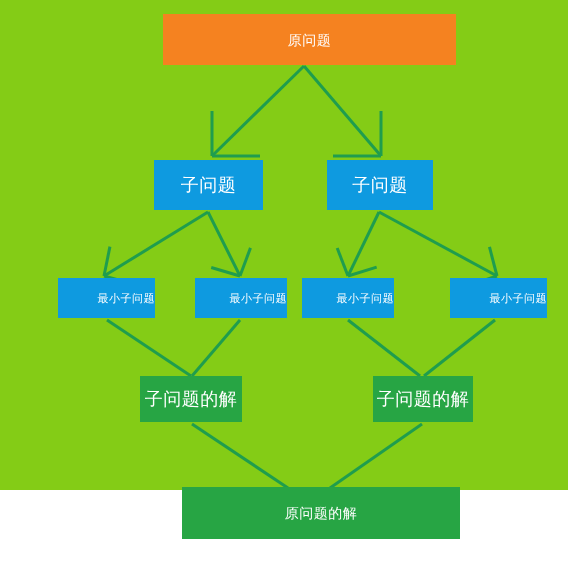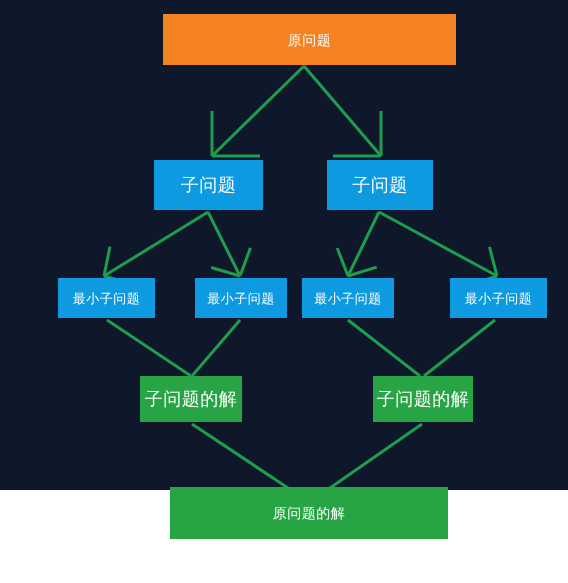--- a/index.html
+++ b/index.html
@@ -37,30 +37,31 @@
     letter-spacing: 0.5px;
     line-height: 1;
     text-align: center;
     white-space: nowrap;
     user-select: none;
   }
   .node-root {
     font-size: 14px;
   }
   .node-small {
-    font-size: 13px;
+    font-size: 11px;
+    justify-content: flex-end;
   }
   .node-final {
     font-size: 14px;
   }
 </style>
 </head>
 <body>
 
-<div id="diagram-root" style="background: #0f172a; width: 568px; height: 490px;">
+<div id="diagram-root" style="background: #84cc16; width: 568px; height: 490px;">
 
   <svg id="edge-layer" viewBox="0 0 568 583" width="568" height="583" xmlns="http://www.w3.org/2000/svg">
       <g>
         <line x1="304" y1="66" x2="212" y2="156" stroke="#1f9d4e" stroke-width="3" stroke-linecap="butt"></line>
         <line x1="212" y1="111" x2="212" y2="156" stroke="#1f9d4e" stroke-width="3" stroke-linecap="butt"></line>
         <line x1="212" y1="156" x2="260" y2="156" stroke="#1f9d4e" stroke-width="3" stroke-linecap="butt"></line>
       </g>
       <g>
         <line x1="304" y1="66" x2="381" y2="156" stroke="#1f9d4e" stroke-width="3" stroke-linecap="butt"></line>
         <line x1="381" y1="111" x2="381" y2="156" stroke="#1f9d4e" stroke-width="3" stroke-linecap="butt"></line>
@@ -126,16 +127,16 @@
     </div>
     <div class="node node-small" style="left: 450px; top: 278px; width: 97px; height: 40px; background: rgb(14, 154, 224);">
       <span>最小子问题</span>
     </div>
     <div class="node node" style="left: 140px; top: 376px; width: 102px; height: 46px; background: rgb(39, 165, 68);">
       <span>子问题的解</span>
     </div>
     <div class="node node" style="left: 373px; top: 376px; width: 100px; height: 46px; background: rgb(39, 165, 68);">
       <span>子问题的解</span>
     </div>
-    <div class="node node-final" style="left: 170px; top: 487px; width: 278px; height: 52px; background: rgb(39, 165, 68); text-align: right;">
+    <div class="node node-final" style="left: 182px; top: 487px; width: 278px; height: 52px; background: rgb(39, 165, 68); text-align: right;">
       <span>原问题的解</span>
     </div>
   </div>
 
 </body></html>

